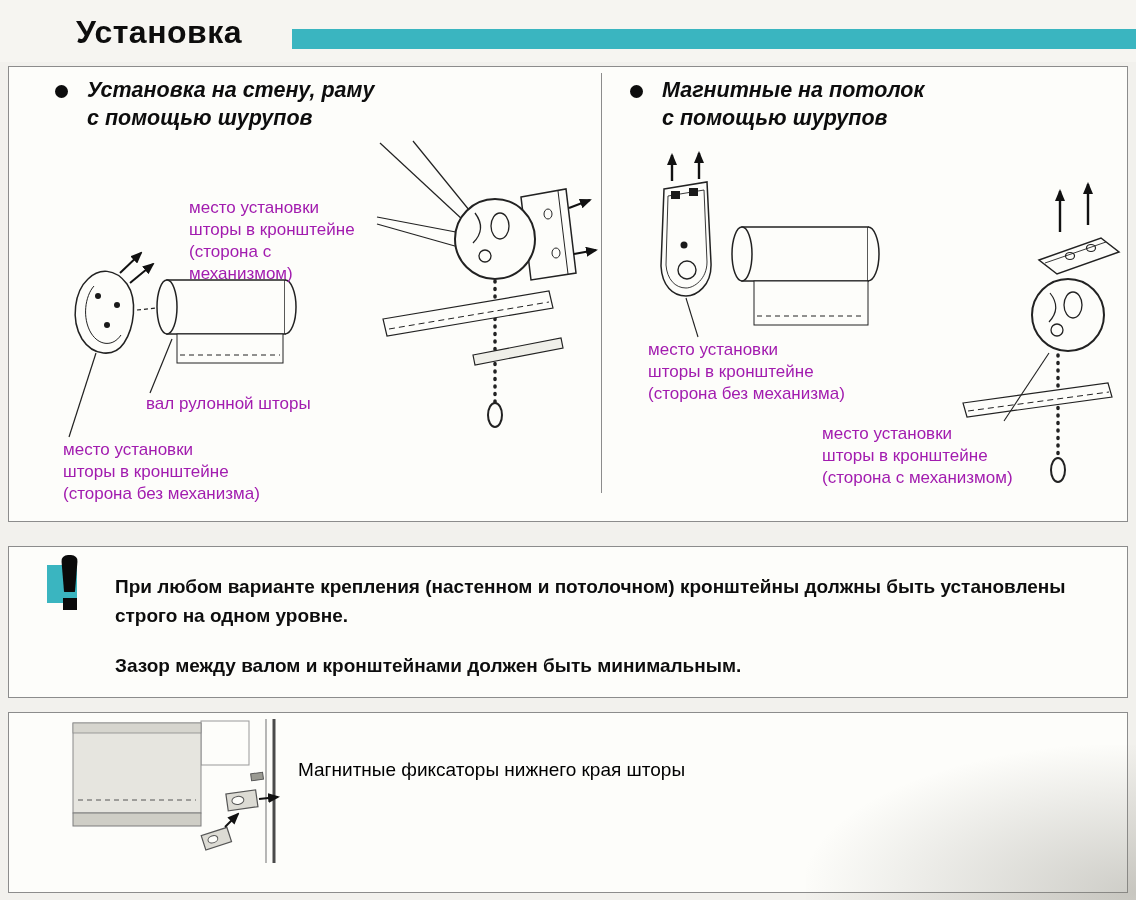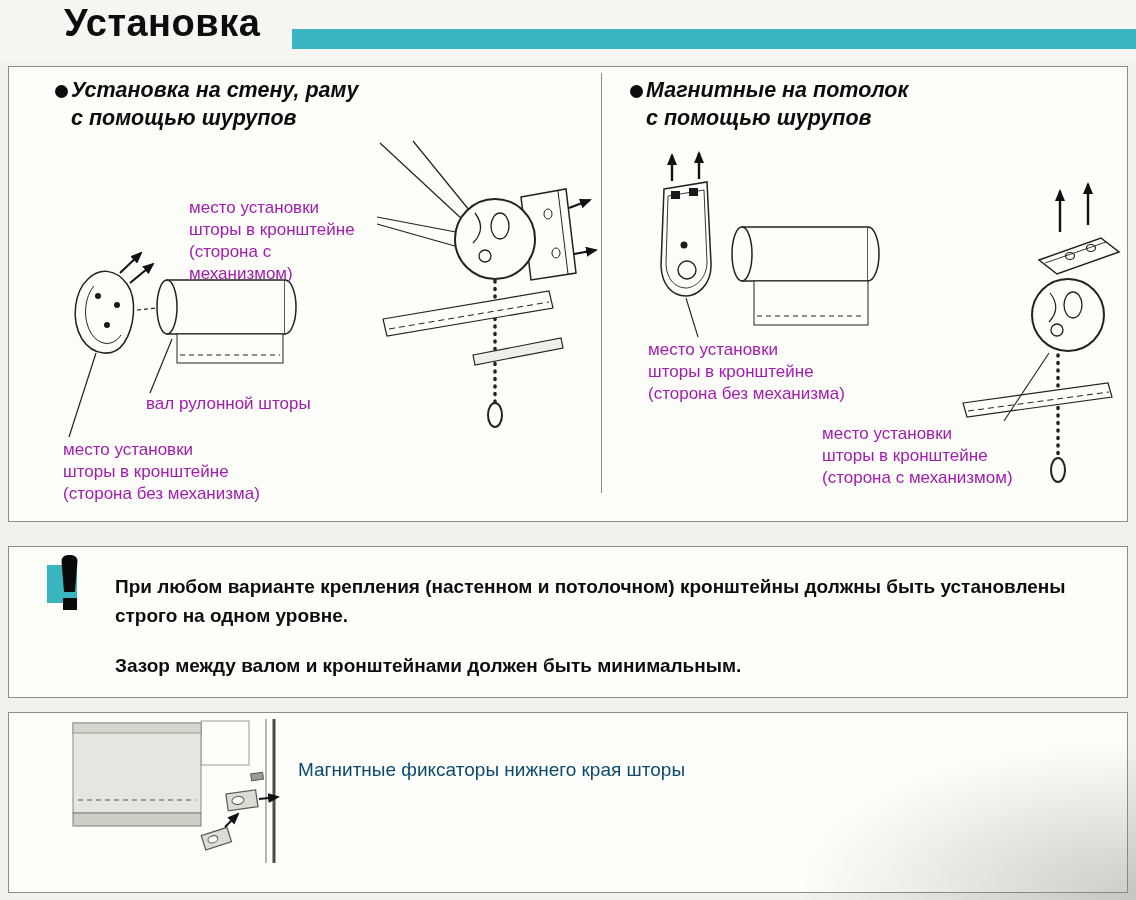--- a/index.html
+++ b/index.html
@@ -1,49 +1,49 @@
 <!DOCTYPE html>
 <html style="--accent: #3ab5c0;"><head>
 <meta charset="utf-8">
 <style>
   *{box-sizing:border-box}
   body{margin:0;background:#dddcd8}
   .page{position:relative;width:1136px;height:900px;background:#f2f1ed;font-family:"Liberation Sans",sans-serif;color:#111;overflow:hidden}
   .edge-mark{position:absolute;left:0;top:0;width:4px;height:57px;background:#1a1a1a}
   .header{position:absolute;left:0;top:0;width:1136px;height:62px;background:#f6f5f1}
-  .page-title{position:absolute;left:64px;top:2px;margin:0;font-size:38px;font-weight:bold;letter-spacing:.5px;color:#0d0d0d}
+  .page-title{position:absolute;left:64px;top:2px;margin:12px;font-size:32px;font-weight:bold;letter-spacing:.5px;color:#0d0d0d}
   .accent-bar{position:absolute;left:292px;top:29px;width:844px;height:20px;background:var(--accent,#3ab5c0)}
   .box{position:absolute;background:#fdfdfa;border:1px solid #8c8c8c}
   .panels-box{left:8px;top:66px;width:1120px;height:456px}
   .vdivider{position:absolute;left:592px;top:6px;width:1px;height:420px;background:#8c8c8c}
   .panel{position:absolute;top:0;height:454px}
   .panel-wall{left:0;width:592px}
   .panel-ceiling{left:593px;width:525px}
-  .panel-heading{position:absolute;display:flex;align-items:flex-start;gap:3px}
+  .panel-heading{position:absolute;display:flex;align-items:flex-start;gap:19px}
   .panel-wall .panel-heading{left:46px;top:10px}
   .panel-ceiling .panel-heading{left:28px;top:10px}
   .bullet{width:13px;height:13px;border-radius:50%;background:#0d0d0d;margin-top:8px;flex:none}
   .heading-text{font-size:21.5px;font-weight:bold;font-style:italic;line-height:1.3;color:#0d0d0d}
   .dsvg{position:absolute;left:0;top:0}
   .dlabel{position:absolute;font-size:17px;line-height:1.3;white-space:pre-line;color:#a21caf}
   .lab-mech{left:180px;top:130px;width:190px}
   .lab-shaft{left:137px;top:326px}
   .lab-nomech{left:54px;top:372px;width:200px}
   .lab-nomech-r{left:46px;top:272px;width:200px}
   .lab-mech-r{left:220px;top:356px;width:195px}
   .warning-box{left:8px;top:546px;width:1120px;height:152px}
   .warn-icon{position:absolute;left:38px;top:8px;width:46px;height:62px}
   .warn-teal{position:absolute;left:0;top:10px;width:30px;height:38px;background:var(--accent,#3ab5c0)}
   .excl-bar{position:absolute;left:14px;top:0;width:17px;height:37px;background:#0a0a0a;border-radius:7px 7px 4px 4px;clip-path:polygon(0 0,100% 0,82% 100%,18% 100%)}
   .excl-dot{position:absolute;left:16px;top:43px;width:14px;height:12px;background:#0a0a0a}
   .warn-texts{position:absolute;left:95px;top:15px;width:1005px}
   .warn-texts p{margin:11px;font-size:19px;font-weight:bold;line-height:1.5;color:#0d0d0d}
   .warn-texts p + p{margin-top:22px}
   .magnet-box{left:8px;top:712px;width:1120px;height:181px}
-  .magnet-caption{position:absolute;left:289px;top:46px;margin:0;font-size:19px;color:#0c4a6e}
+  .magnet-caption{position:absolute;left:289px;top:46px;margin:0;font-size:19px;color:#000000}
   .scan-shade{position:absolute;right:0;bottom:0;width:330px;height:155px;background:radial-gradient(ellipse at 100% 95%,rgba(130,128,118,.38),rgba(130,128,118,0) 72%);pointer-events:none}
 </style>
 </head>
 <body>
 
 <div class="page">
   <div class="edge-mark"></div>
 
   <header class="header">
     <h1 class="page-title">Установка</h1>

